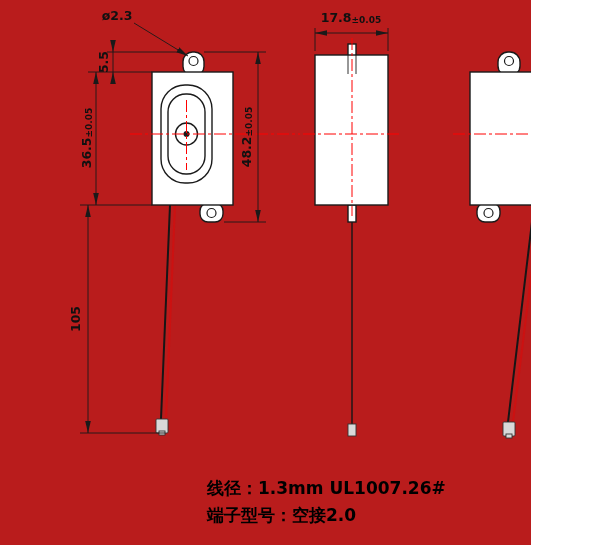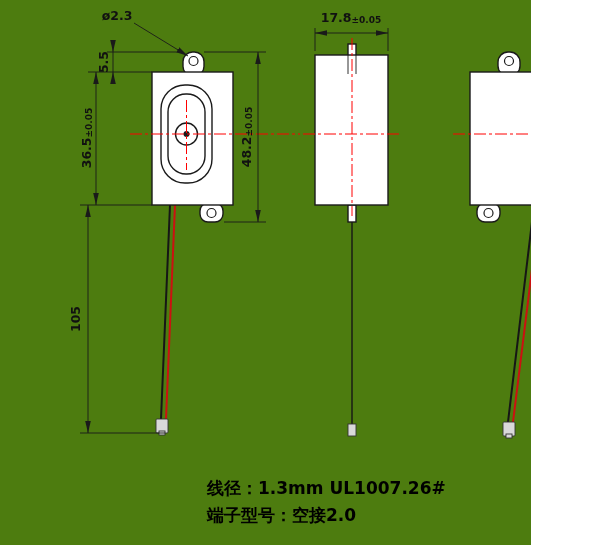--- a/index.html
+++ b/index.html
@@ -1,16 +1,16 @@
 <!DOCTYPE html>
 <html><head>
 <meta charset="utf-8">
 <style>
   html,body{margin:0;padding:0;background:#ffffff;}
-  .stage{width:531px;height:545px;position:relative;background:#4d7c0f;overflow:hidden;}
+  .stage{width:531px;height:545px;position:relative;background:#b91c1c;overflow:hidden;}
   svg{display:block;}
   .outline{fill:none;stroke:#1a1a1a;stroke-width:1.4;}
   .filled{fill:#ffffff;stroke:#1a1a1a;stroke-width:1.4;}
   .hole{fill:#ffffff;stroke:#1a1a1a;stroke-width:1.2;}
   .thin{fill:none;stroke:#1a1a1a;stroke-width:0.9;}
   .dim{fill:none;stroke:#1a1a1a;stroke-width:0.9;}
   .centerline{fill:none;stroke-width:1;stroke-dasharray:12 3 3 3;}
   .wire{fill:none;stroke-width:2;stroke-linecap:round;}
   .wire-black{stroke:#161616;}
   .wire-thin{fill:none;stroke:#161616;stroke-width:1.4;}

